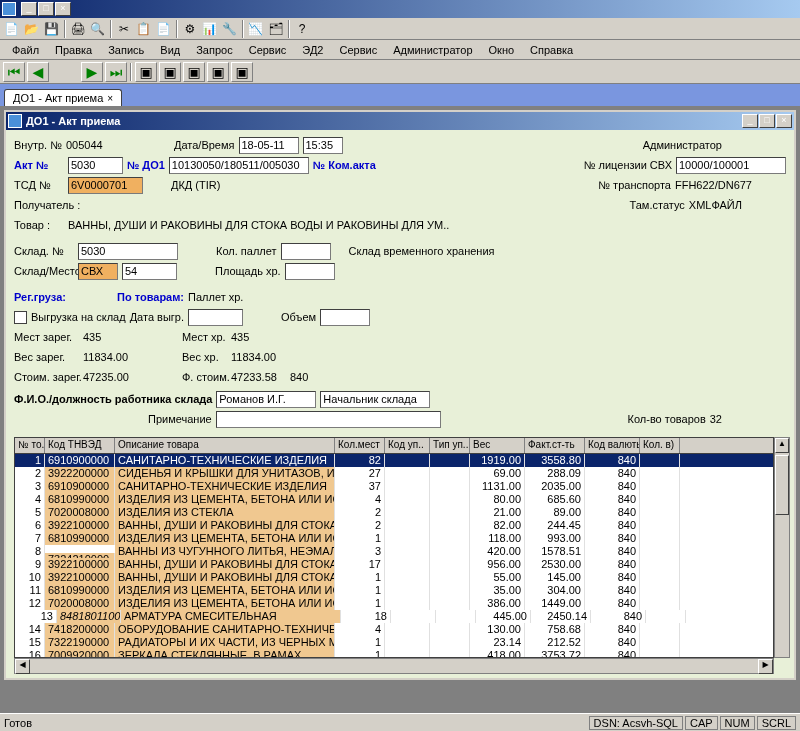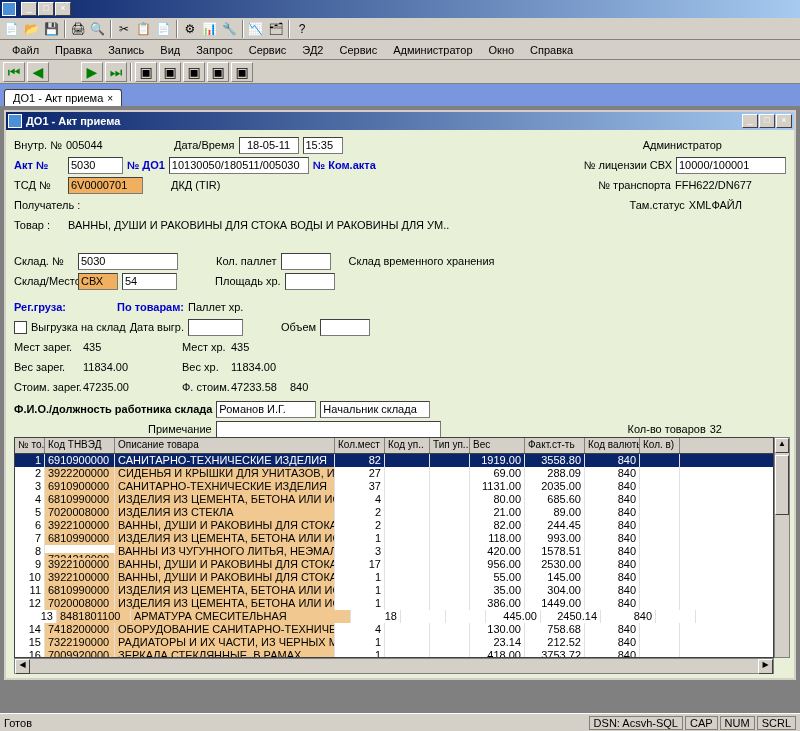--- a/index.html
+++ b/index.html
@@ -121,21 +121,21 @@
     <div class="winbtn">□</div>
     <div class="winbtn">×</div>
   </div>
 
   <div class="form">
     <div class="row">
       <span class="lbl">Внутр. №</span>
       <span class="lbl" style="width:50px">005044</span>
       <span style="width:50px"></span>
       <span class="lbl">Дата/Время</span>
-      <input class="inp" style="width: 60px; text-align: center;" value="18-05-11">
+      <input class="inp" style="width: 60px;" value="18-05-11">
       <input class="inp" style="width: 40px;" value="15:35">
       <span style="flex:1"></span>
       <span class="lbl">Администратор</span>
       <span style="width:60px"></span>
     </div>
     <div class="row">
       <span class="lbl-blue" style="width:50px">Акт №</span>
       <input class="inp" style="width: 55px;" value="5030">
       <span class="lbl-blue">№ ДО1</span>
       <input class="inp" style="width: 140px;" value="10130050/180511/005030">
@@ -158,21 +158,21 @@
       <span class="lbl">Получатель :</span>
       <span style="flex:1"></span>
       <span class="lbl">Там.статус</span>
       <span class="lbl">XMLФАЙЛ</span>
       <span style="width:40px"></span>
     </div>
     <div class="row">
       <span class="lbl" style="width:50px">Товар :</span>
       <span class="lbl">ВАННЫ, ДУШИ И РАКОВИНЫ ДЛЯ СТОКА ВОДЫ И РАКОВИНЫ ДЛЯ УМ..</span>
     </div>
-    <div class="row" style="margin-top:18px">
+    <div class="row" style="margin-top:8px">
       <span class="lbl" style="width:60px">Склад. №</span>
       <input class="inp" style="width: 100px;" value="5030">
       <span style="width:30px"></span>
       <span class="lbl">Кол. паллет</span>
       <input class="inp" style="width: 50px;">
       <span style="width:10px"></span>
       <span class="lbl">Склад временного хранения</span>
     </div>
     <div class="row">
       <span class="lbl" style="width:60px">Склад/Место</span>
@@ -385,21 +385,21 @@
             <div class="td td-r" style="width: 50px;">1</div>
             <div class="td" style="width: 45px;"></div>
             <div class="td" style="width: 40px;"></div>
             <div class="td td-r" style="width: 55px;">386.00</div>
             <div class="td td-r" style="width: 60px;">1449.00</div>
             <div class="td td-r" style="width: 55px;">840</div>
             <div class="td" style="width: 40px;"></div>
           </div>
           <div class="trow">
             <div class="td td-r" style="width: 42px;">13</div>
-            <div class="td td-orange" style="width: 74px;">8481801100</div>
+            <div class="td td-orange" style="width: 64px; font-style: italic;">8481801100</div>
             <div class="td td-orange" style="width: 220px;">АРМАТУРА СМЕСИТЕЛЬНАЯ</div>
             <div class="td td-r" style="width: 50px;">18</div>
             <div class="td" style="width: 45px;"></div>
             <div class="td" style="width: 40px;"></div>
             <div class="td td-r" style="width: 55px;">445.00</div>
             <div class="td td-r" style="width: 60px;">2450.14</div>
             <div class="td td-r" style="width: 55px;">840</div>
             <div class="td" style="width: 40px;"></div>
           </div>
           <div class="trow">

